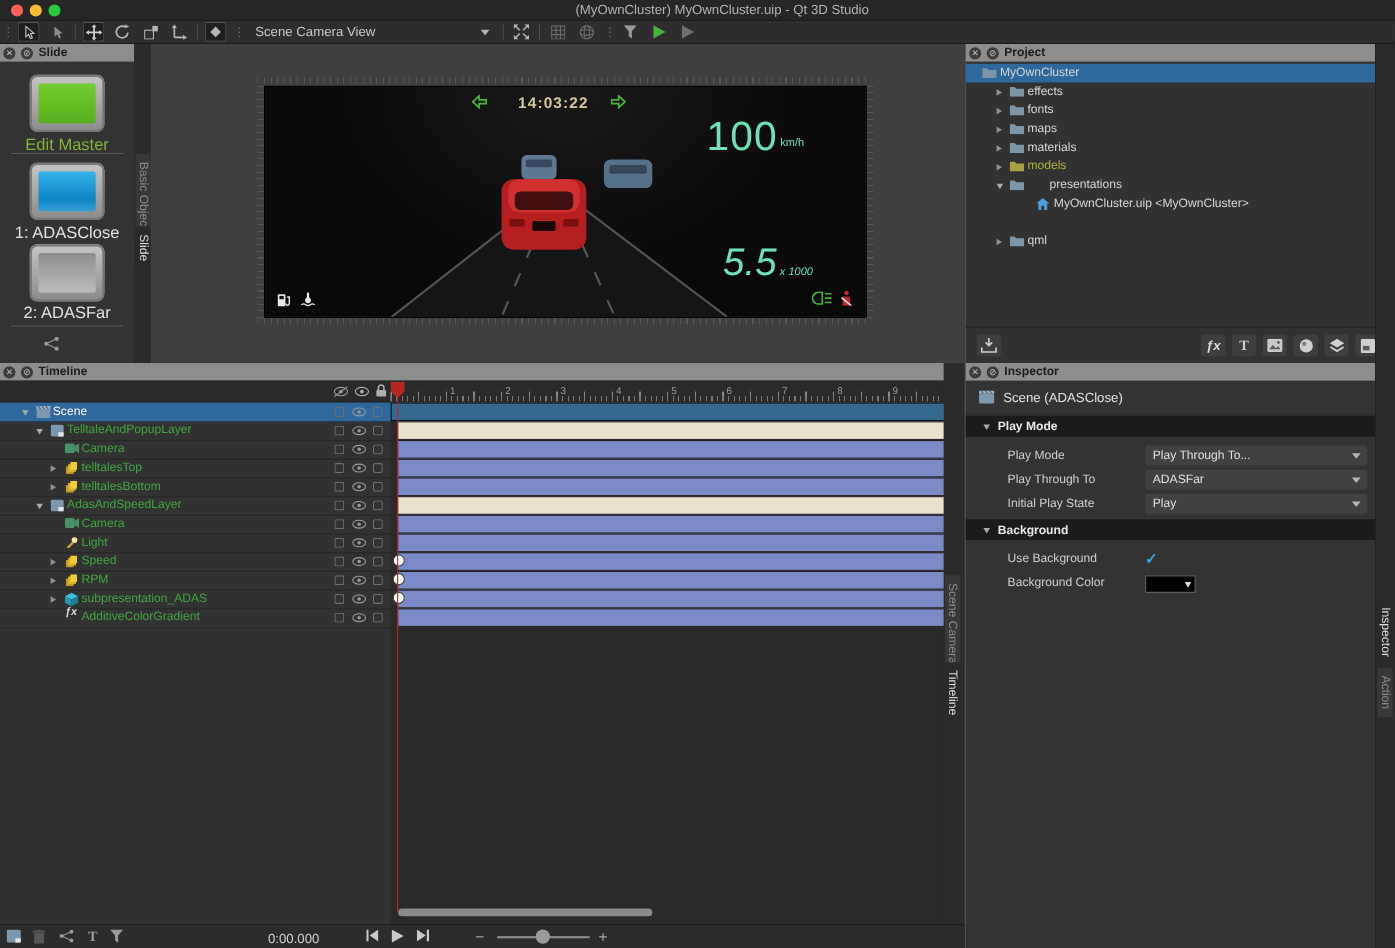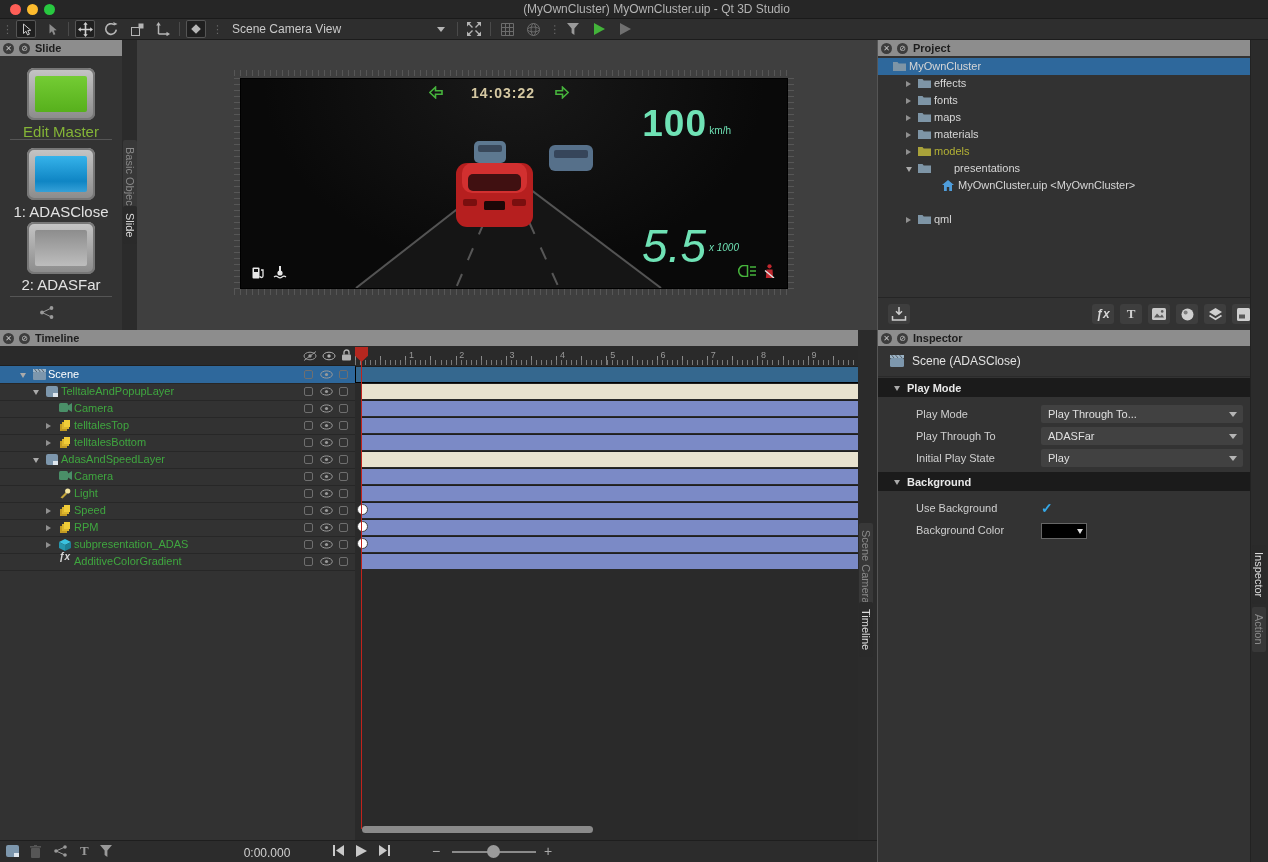--- a/index.html
+++ b/index.html
@@ -40,23 +40,23 @@
   .scr.blue{background:linear-gradient(#35b3ea,#0f85c4 70%,#35a0d8);}
   .scr.gray{background:linear-gradient(#8d8d8d,#bdbdbd);}
   .slbl{position:absolute;left:0;width:122px;text-align:center;font-size:15px;}
   .sdiv{position:absolute;left:10px;width:102px;height:1px;background:#555;}
   
   .tickx{position:absolute;height:6px;background:repeating-linear-gradient(90deg,#565656 0 1px,transparent 1px 6px);}
   .ticky{position:absolute;width:6px;background:repeating-linear-gradient(0deg,#565656 0 1px,transparent 1px 6px);}
   .scene{position:absolute;left:103px;top:38px;width:546px;height:209px;background:radial-gradient(ellipse at 50% 0%,#191919,#090909 65%);border:1px solid #000;}
   .teal{color:#6fe2b5;}
   .clock{position:absolute;top:6px;left:230px;width:60px;text-align:center;color:#d5c8a2;font-size:14px;font-weight:bold;letter-spacing:1px;}
-  .speedbig{position:absolute;top:24px;right:80px;font-size:37px;font-weight:700;letter-spacing:1px;}
+  .speedbig{position:absolute;top:24px;right:80px;font-size:37px;font-weight:400;letter-spacing:1px;}
   .speedunit{position:absolute;top:46px;right:56px;font-size:10px;}
-  .rpmbig{position:absolute;top:140px;right:81px;font-size:46px;font-weight:200;font-style:italic;}
+  .rpmbig{position:absolute;top:140px;right:81px;font-size:35px;font-weight:200;font-style:italic;}
   .rpmunit{position:absolute;top:163px;right:48px;font-size:10px;font-style:italic;}
   
   .prow{position:absolute;left:0;right:0;height:17px;}
   .prow.sel{background:#2e689c;}
   .prow .lbl{position:absolute;top:2px;color:#d6d6d6;white-space:nowrap;}
   .caret{position:absolute;top:6px;width:0;height:0;}
   .caret.cr{border-top:3.5px solid transparent;border-bottom:3.5px solid transparent;border-left:5px solid #909090;}
   .caret.cd{border-left:3.5px solid transparent;border-right:3.5px solid transparent;border-top:5px solid #aaa;top:7px;}
   .ticon{position:absolute;top:3px;line-height:0;}
   .fxg{font-style:italic;font-weight:bold;color:#d8d8d8;font-size:10px;}

